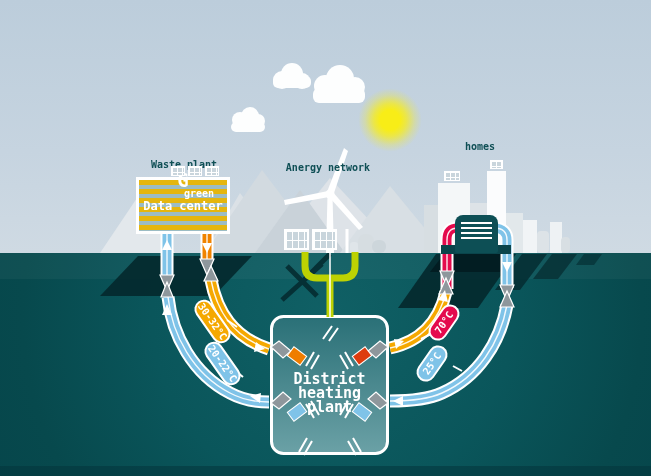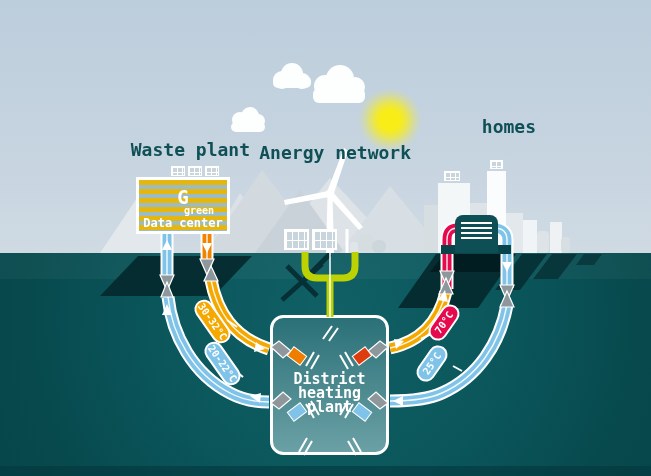--- a/index.html
+++ b/index.html
@@ -11,31 +11,31 @@
        background:linear-gradient(180deg,#bccddb 0%,#c6d4e0 60%,#cfdae3 100%);}
   .ground{left:0;top:253px;width:651px;height:223px;
        background:radial-gradient(circle 430px at 51% 28%, #106065 0%, #0a565b 42%, #07494d 72%, #05444a 100%);}
   .ground-band{left:0;top:253px;width:651px;height:26px;background:rgba(255,255,255,0.04);}
   .bottom-strip{left:0;top:466px;width:651px;height:10px;background:rgba(3,52,60,0.55);}
   .svg-layer{left:0;top:0;width:651px;height:476px;}
   
   .sun{left:358px;top:88px;width:64px;height:64px;border-radius:50%;
        background:radial-gradient(circle,#f8ed17 0 22%,rgba(248,237,23,.75) 36%,rgba(248,237,23,.25) 55%,rgba(248,237,23,0) 70%);}
   
-  .heading{color:#0f4f55;font-weight:bold;font-size:18px;text-align:right;letter-spacing:0;}
+  .heading{color:#0f4f55;font-weight:bold;font-size:10px;text-align:center;letter-spacing:0;margin-top:20px;}
   .h-waste{left:118px;top:139px;width:132px;}
   .h-anergy{left:245px;top:142px;width:166px;}
   .h-homes{left:424px;top:119px;width:112px;line-height:16px;}
   
   .dc{left:136px;top:177px;width:94px;height:57px;box-sizing:border-box;border:3px solid #fff;
       background:repeating-linear-gradient(180deg,#e5b60e 0 5px,#9cbcc4 5px 9px);
       display:flex;flex-direction:column;align-items:center;justify-content:flex-end;color:#fff;}
   .dc-logo{font-size:19px;font-weight:bold;line-height:17px;}
   .dc-brand{font-size:10px;font-weight:bold;line-height:10px;margin-left:32px;}
-  .dc-name{font-size:12px;font-weight:bold;line-height:14px;margin-bottom:1px;}
+  .dc-name{font-size:12px;font-weight:bold;line-height:14px;margin-bottom:18px;}
   .panel{box-sizing:border-box;background-color:#c9d5dc;border:1px solid #fff;
      background-image:linear-gradient(#fff 1px,transparent 1px),linear-gradient(90deg,#fff 1px,transparent 1px);
      background-size:5px 5px;}
   .p-dc1{left:171px;top:166px;width:14px;height:10px;}
   .p-dc2{left:188px;top:166px;width:14px;height:10px;}
   .p-dc3{left:205px;top:166px;width:14px;height:10px;}
   .p-c1{left:444px;top:171px;width:16px;height:10px;}
   .p-c2{left:490px;top:160px;width:13px;height:9px;}
   .rack1{left:284px;top:229px;width:25px;height:21px;border:2px solid #fff;background-size:6px 9px;}
   .rack2{left:312px;top:229px;width:25px;height:21px;border:2px solid #fff;background-size:6px 9px;}

